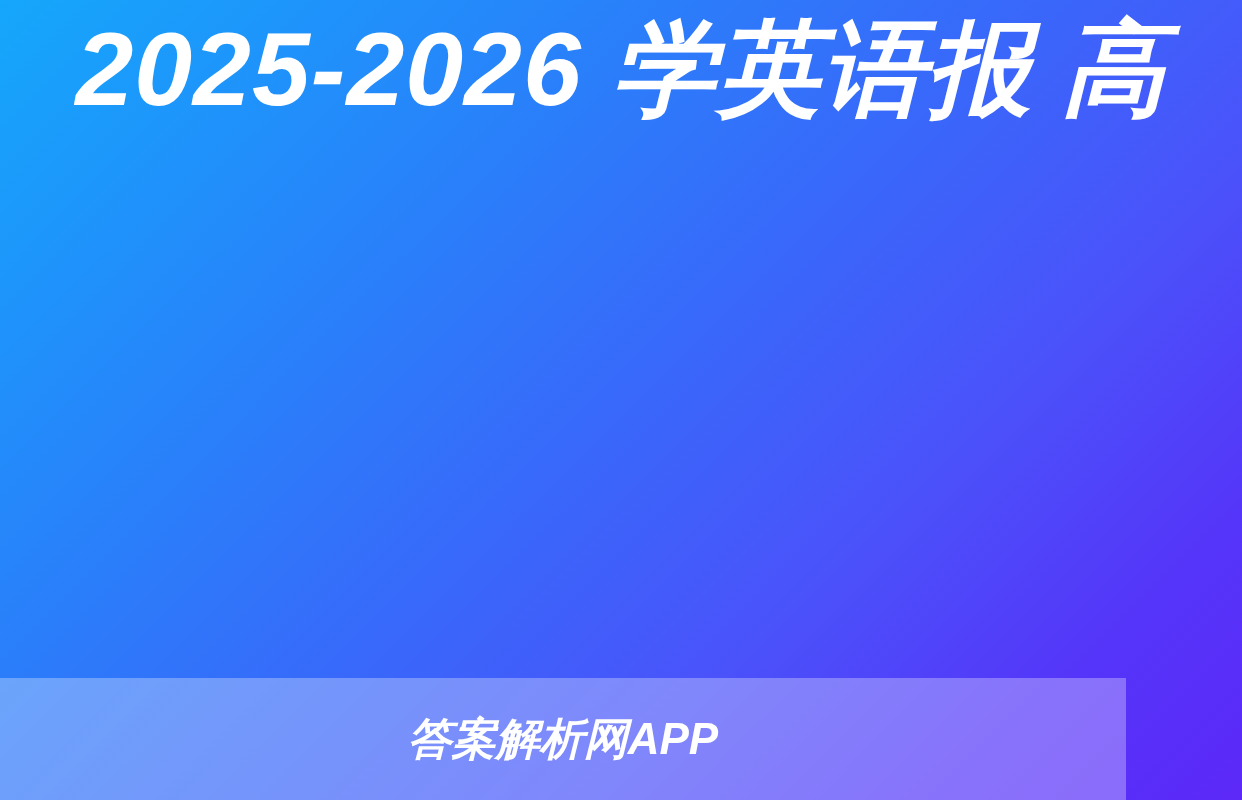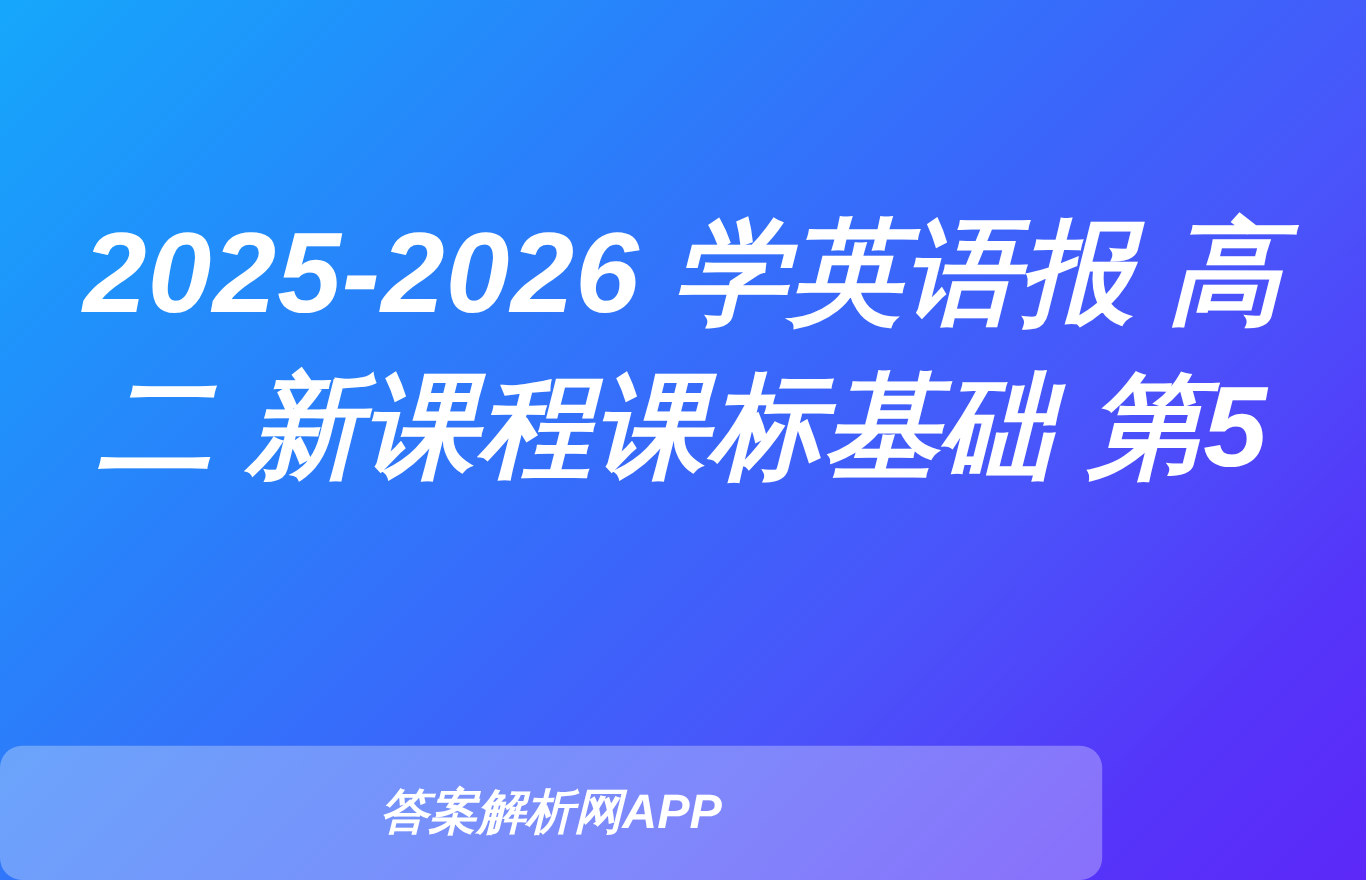--- a/index.html
+++ b/index.html
@@ -35,21 +35,20 @@
   
   #title-block {
     position: absolute;
     left: 0;
     top: 0;
     width: 1242px;
     height: 678px;
     display: flex;
     flex-direction: column;
     align-items: center;
-    justify-content: center;
     box-sizing: border-box;
     padding: 0 62px 40px 62px;
   }
 
   .title-line {
     display: block;
     width: 100%;
     text-align: center;
     color: #ffffff;
     font-family: "Liberation Sans", "DejaVu Sans", sans-serif;
@@ -60,47 +59,45 @@
     letter-spacing: 1px;
     white-space: nowrap;
     text-rendering: geometricPrecision;
   }
 
   
   #footer-band {
     position: absolute;
     left: 0;
     top: 678px;
-    width: 1002px;
+    width: 1126px;
     height: 122px;
     background-color: rgba(255, 255, 255, 0.30);
     display: flex;
     align-items: center;
     justify-content: center;
-    border-radius: 20px;
   }
 
   #footer-text {
     color: #ffffff;
     font-family: "Liberation Sans", "DejaVu Sans", sans-serif;
     font-weight: 700;
     font-style: italic;
     font-size: 44px;
     line-height: 52px;
     letter-spacing: 0px;
     white-space: nowrap;
   }
 </style>
 </head>
 <body>
 
 <div id="card">
 
   <div id="title-block">
     <span class="title-line">2025-2026 学英语报 高</span>
-    <span class="title-line">二 新课程课标基础 第5</span>
   </div>
 
   <div id="footer-band">
     <span id="footer-text">答案解析网APP</span>
   </div>
 
 </div>
 
 </body></html>

